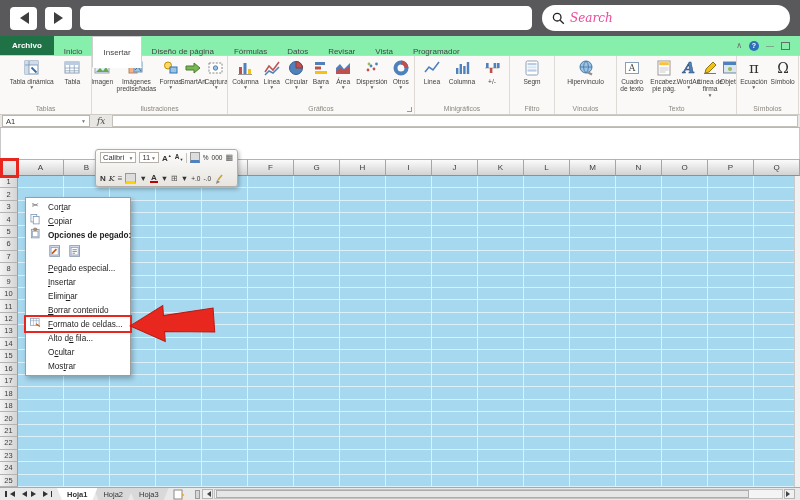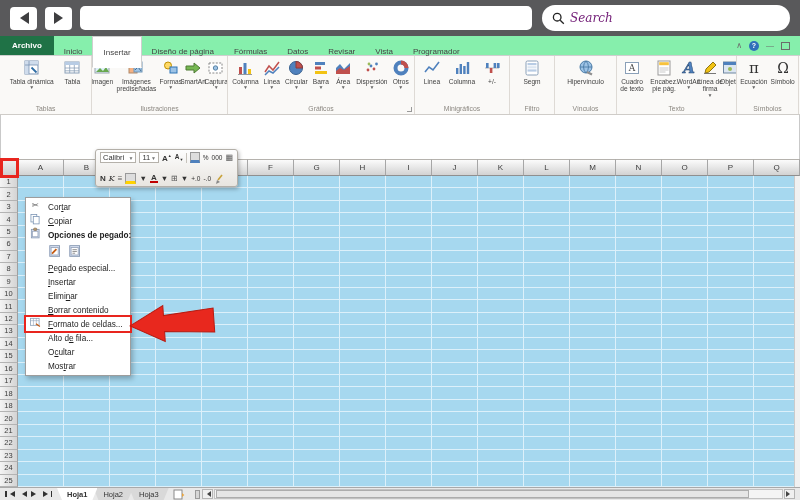--- a/index.html
+++ b/index.html
@@ -13,21 +13,21 @@
   .light.yellow{background:#f2a93d;}
   .light.green{background:#4aa14a;box-shadow:inset 0 0 0 1.5px #3a8a3d;}
   .logo{margin:0 7px 0 13px;display:flex;align-items:center;}
   .brand{font-size:19px;font-weight:bold;letter-spacing:.5px;white-space:nowrap;}
   .browserbar{height:36px;background:#59595b;display:flex;align-items:center;gap:8px;padding:0 10px;}
   .bnav{width:27px;height:23px;background:#fff;border-radius:4px;display:flex;align-items:center;justify-content:center;}
   .tri-l{width:0;height:0;border:6px solid transparent;border-right:9px solid #3e3e40;margin-left:-5px;}
   .tri-r{width:0;height:0;border:6px solid transparent;border-left:9px solid #3e3e40;margin-right:-5px;}
   .address{width:452px;height:24px;background:#fff;border-radius:5px;}
   .searchbox{margin-left:auto;width:228px;height:26px;background:#fff;border-radius:13px;display:flex;align-items:center;gap:5px;padding:0 10px;}
-  .searchbox .stext{font-family:"DejaVu Serif",serif;font-style:italic;font-size:12px;color:#701a75;}
+  .searchbox .stext{font-family:"DejaVu Serif",serif;font-style:italic;font-size:12px;color:#ec4899;}
 
   
   .tabrow{height:19px;display:flex;align-items:stretch;background:#86efac;border-bottom:1px solid #cfcfcf;font-size:8px;color:#444;position:relative;}
   .filetab{background:#1f7246;color:#fff;padding:0 12px;display:flex;align-items:center;font-weight:bold;}
   .rtab{padding:15px 10px;display:flex;align-items:center;}
   .rtab.active{background:#fff;border:1px solid #cfcfcf;border-bottom:1px solid #fff;margin-bottom:-1px;z-index:2;}
   .winicons{margin-left:auto;display:flex;align-items:center;gap:7px;padding-right:10px;color:#6b6b6b;}
   .winicons .glyph{font-size:8px;line-height:1;}
   .helpdot{width:10px;height:10px;border-radius:50%;background:#2f6fba;color:#fff;font-size:7px;font-weight:bold;display:flex;align-items:center;justify-content:center;}
   .boxg{width:7px;height:6px;border:1px solid #6b6b6b;display:inline-block;}
@@ -448,20 +448,28 @@
                   <text x="9" y="14" font-size="14" text-anchor="middle" fill="#333" font-family="DejaVu Serif,serif">Ω</text>
                 </svg></span>
             </span>
             <span>Símbolo</span>
           </div>
         </div>
         <div class="glabel">Símbolos</div>
       </div>
     </div>
 
+  <div class="frow">
+    <span class="namebox">
+      <span>A1</span>
+      <span class="nbdd">▼</span>
+    </span>
+    <span class="fx">fx</span>
+    <span class="ffield"></span>
+  </div>
 
   <div class="grid">
     <div class="corner"></div>
     <div class="colhdrs" id="colhdrs">
         <div class="ch">A</div>
         <div class="ch">B</div>
         <div class="ch">C</div>
         <div class="ch">D</div>
         <div class="ch">E</div>
         <div class="ch">F</div>

